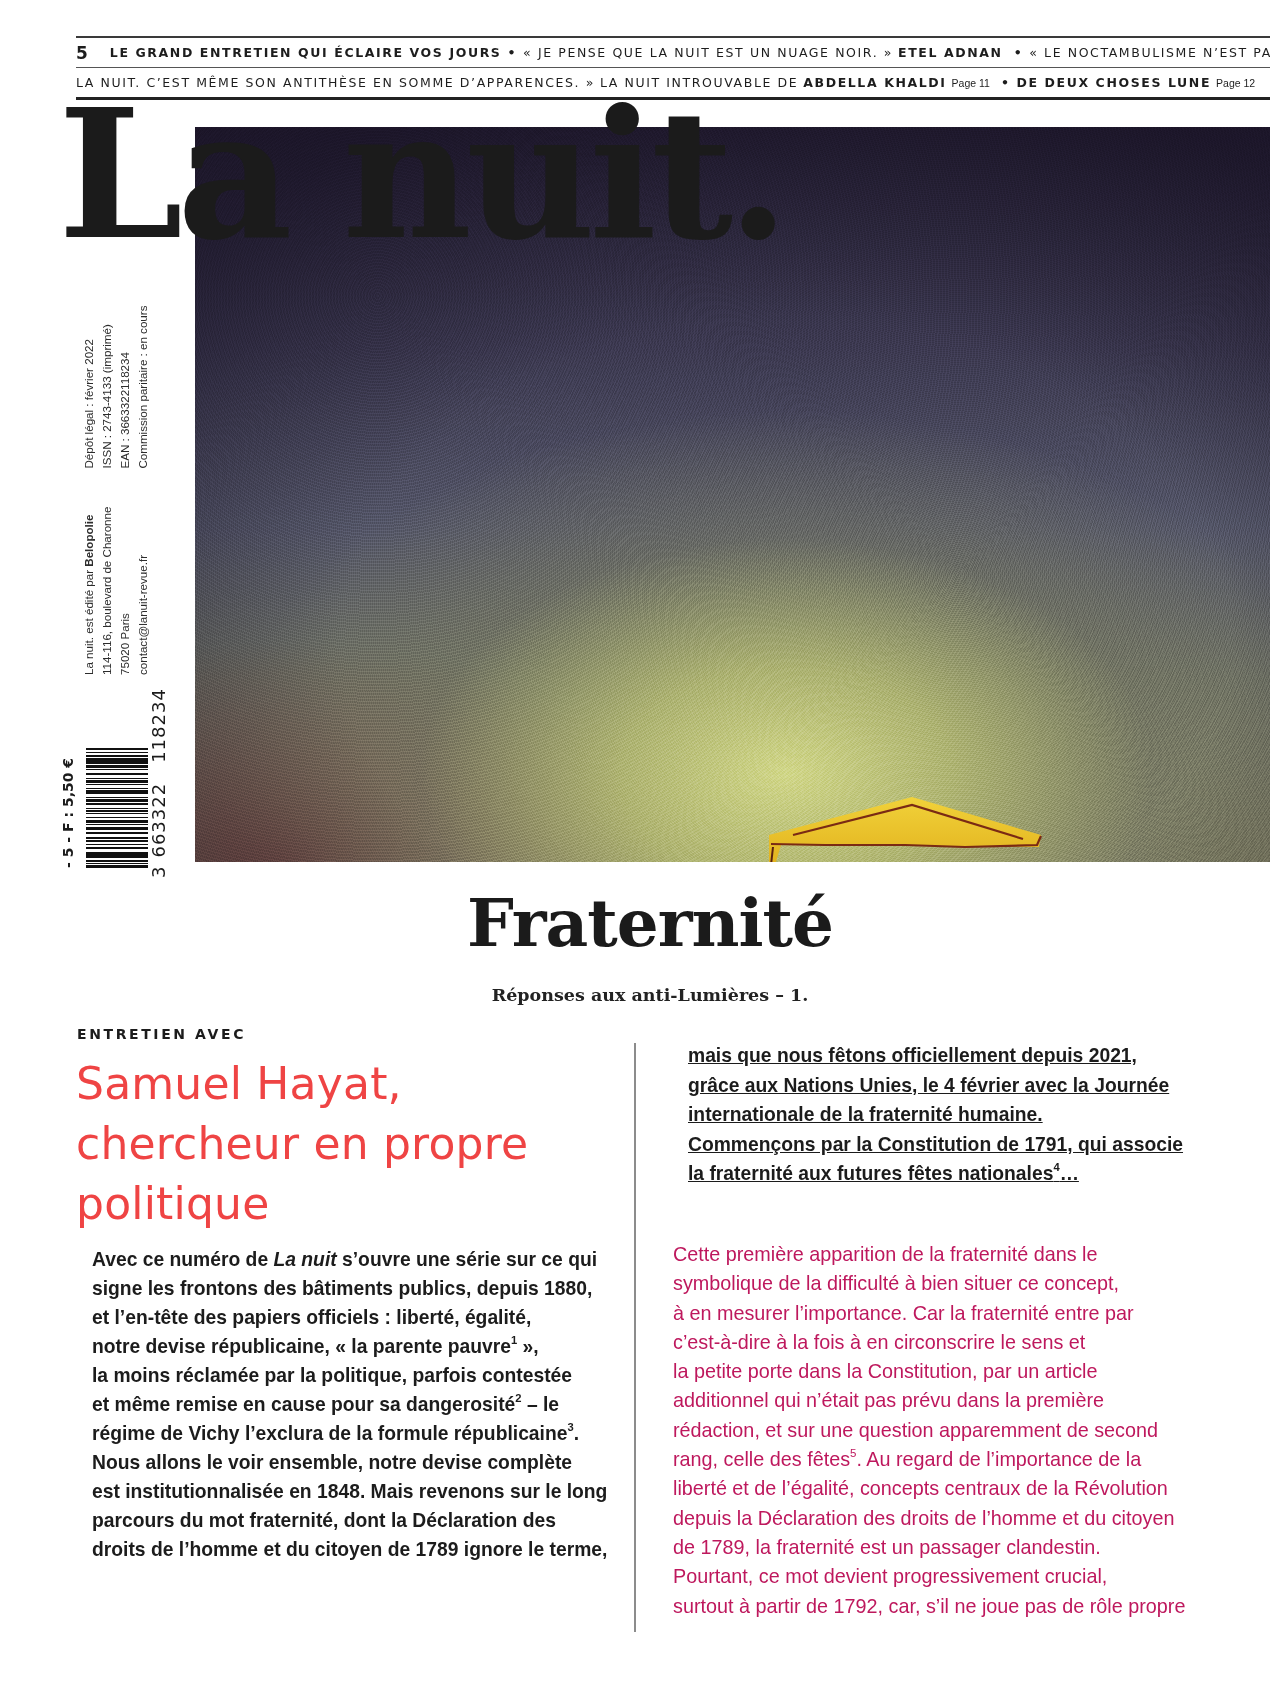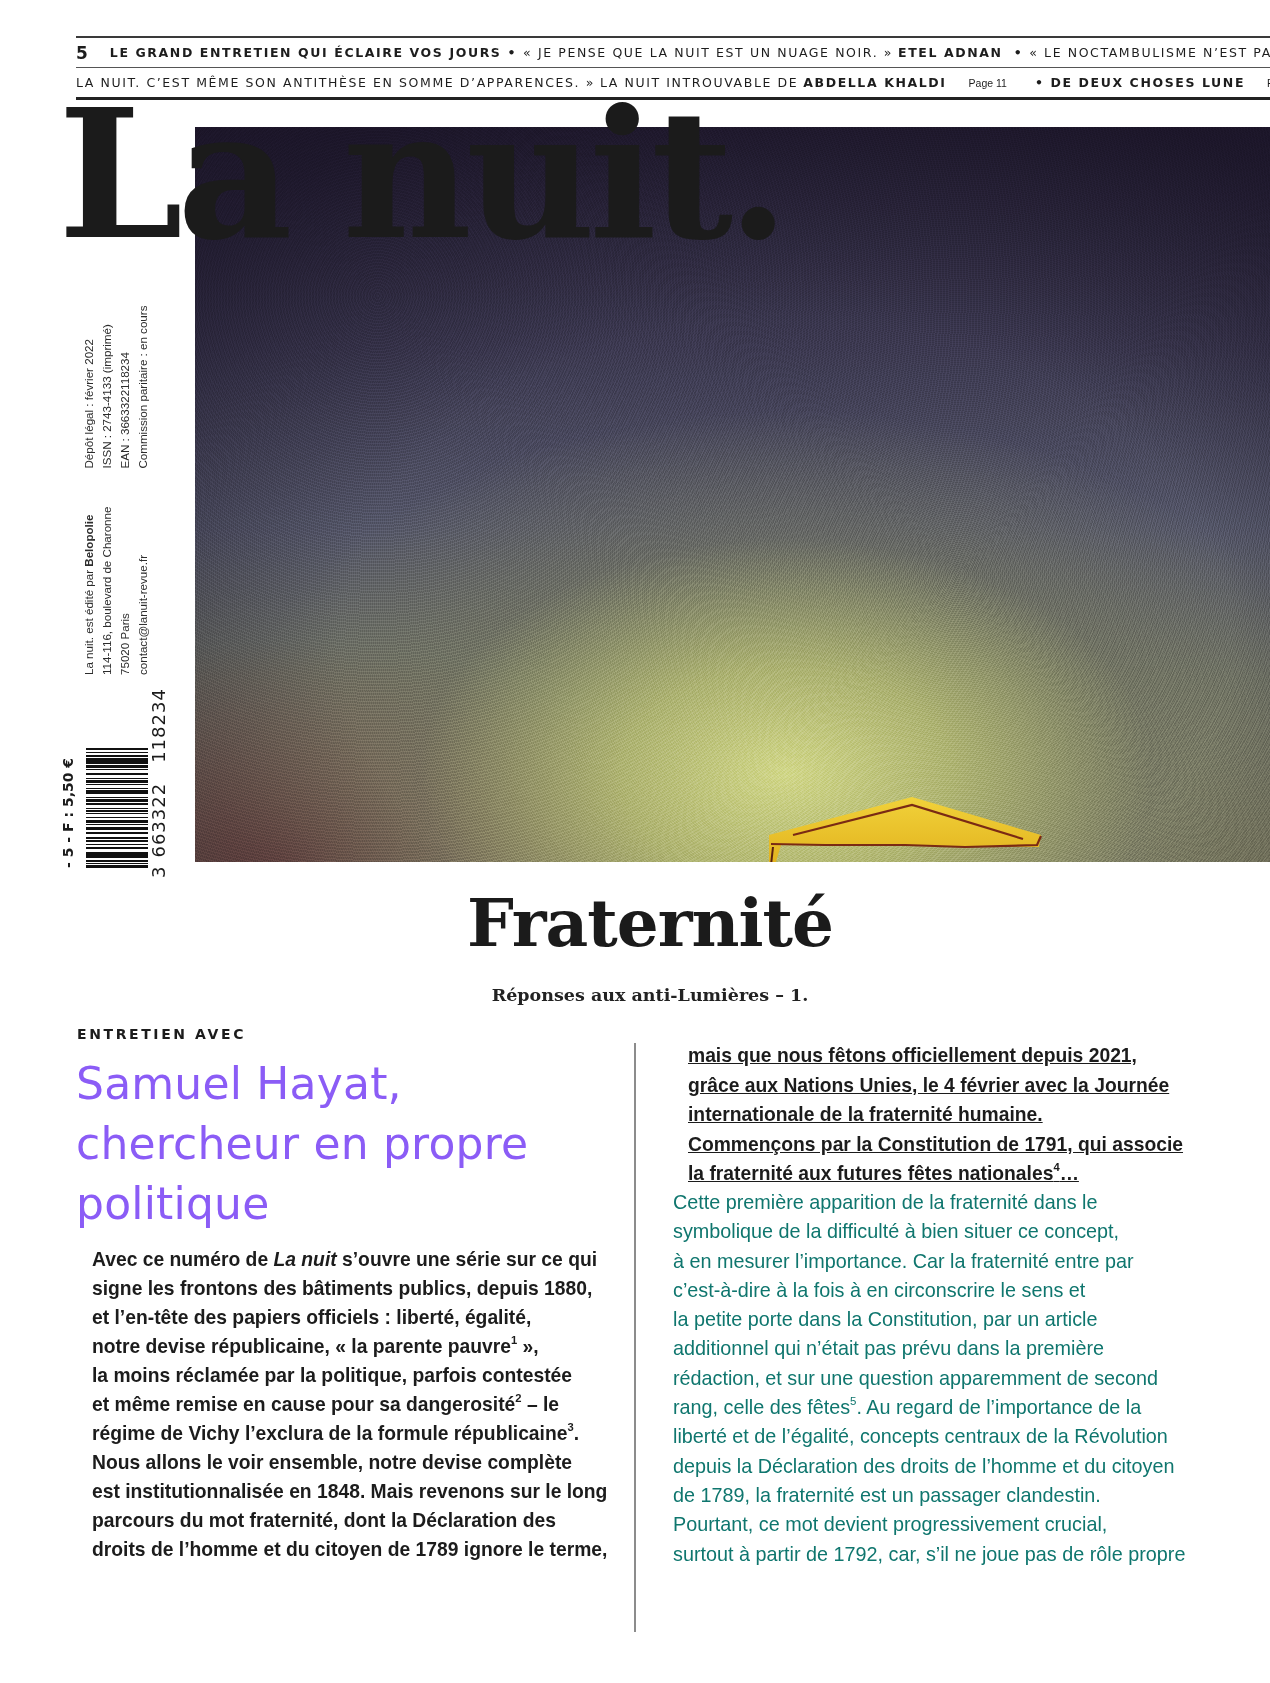--- a/index.html
+++ b/index.html
@@ -12,21 +12,21 @@
   .banner .rule.thin { height: 1px; background: #555; }
   .banner .rule.thick { height: 3px; background: #222; }
   .banner-line {
     height: 29px; display: flex; align-items: center; white-space: nowrap;
     font-family: "DejaVu Sans", sans-serif; font-size: 12.5px; letter-spacing: 1.6px;
     text-transform: uppercase; color: #1d1d1d; overflow: hidden;
   }
   .banner-line .issue-no { font-weight: bold; font-size: 17px; letter-spacing: 0; margin-right: 9px; }
   .banner-line .vbar { width: 2px; height: 20px; background: #222; margin-right: 13px; }
   .banner-line b { font-weight: bold; }
-  .banner-line .page-ref { text-transform: none; letter-spacing: 0; font-size: 10.5px; font-family: "Liberation Sans Narrow", "Liberation Sans", sans-serif; margin: 0 22px; }
+  .banner-line .page-ref { text-transform: none; letter-spacing: 0; font-size: 10.5px; font-family: "Liberation Sans Narrow", "Liberation Sans", sans-serif; margin: 0 5px; }
   .banner-line .sep { margin: 0 6px; font-weight: bold; }
   .banner-line .q { margin: 0 5px; }
 
   
   .photo {
     position: absolute; left: 195px; top: 127px; width: 1075px; height: 735px; overflow: hidden;
     background:
       radial-gradient(ellipse 62% 58% at 55% 88%, rgba(214,220,140,0.95) 0%, rgba(184,190,118,0.85) 25%, rgba(120,122,100,0.55) 55%, rgba(60,54,80,0) 85%),
       radial-gradient(ellipse 40% 30% at 8% 100%, rgba(110,60,60,0.8) 0%, rgba(90,60,60,0) 100%),
       linear-gradient(180deg, #262035 0%, #3d3a52 30%, #56586a 55%, #6f7266 75%, #8a8a6a 100%);
@@ -93,40 +93,40 @@
   
   .kicker {
     position: absolute; left: 77px; top: 1026px; font-family: "DejaVu Sans", sans-serif; font-weight: bold;
     font-size: 14px; letter-spacing: 2.6px; color: #1c1c1c;
   }
   .interviewee {
     position: absolute; left: 76px; top: 1054px; width: 520px;
     font-family: "DejaVu Sans", sans-serif; font-weight: 200; font-size: 44px; line-height: 60px; color: #262626;
     letter-spacing: 0.2px;
   }
-  .interviewee span { display: block; white-space: nowrap; font-weight: normal; -webkit-text-stroke: 0; color: #8b5cf6; }
+  .interviewee span { display: block; white-space: nowrap; font-weight: normal; -webkit-text-stroke: 0; color: #ef4444; }
   .intro {
     position: absolute; left: 92px; top: 1245px; width: 520px;
     font-family: "Liberation Sans", sans-serif; font-weight: bold; font-size: 19.3px; line-height: 29px; color: #1c1c1c;
   }
   .intro p, .col-right p { white-space: nowrap; }
   sup { font-size: 0.58em; line-height: 0; position: relative; top: -0.15em; vertical-align: super; }
 
   
   .col-divider { position: absolute; left: 634px; top: 1043px; width: 2px; height: 589px; background: #8c8c8c; }
 
   
   .question {
     position: absolute; left: 688px; top: 1041px; width: 560px;
     font-family: "Liberation Sans", sans-serif; font-weight: bold; font-size: 19.3px; line-height: 29.5px; color: #1c1c1c;
   }
   .question p { white-space: nowrap; text-decoration: underline; }
   .answer {
-    position: absolute; left: 673px; top: 1188px; width: 590px;
-    font-family: "Liberation Sans", sans-serif; font-size: 19.8px; line-height: 29.3px; color: #0f766e;
+    position: absolute; left: 673px; top: 1240px; width: 590px;
+    font-family: "Liberation Sans", sans-serif; font-size: 19.8px; line-height: 29.3px; color: #be185d;
   }
   .answer p { white-space: nowrap; }
 </style>
 </head>
 <body>
 
 <header class="banner">
   <div class="rule"></div>
   <div class="banner-line">
     <span class="issue-no">5</span>

